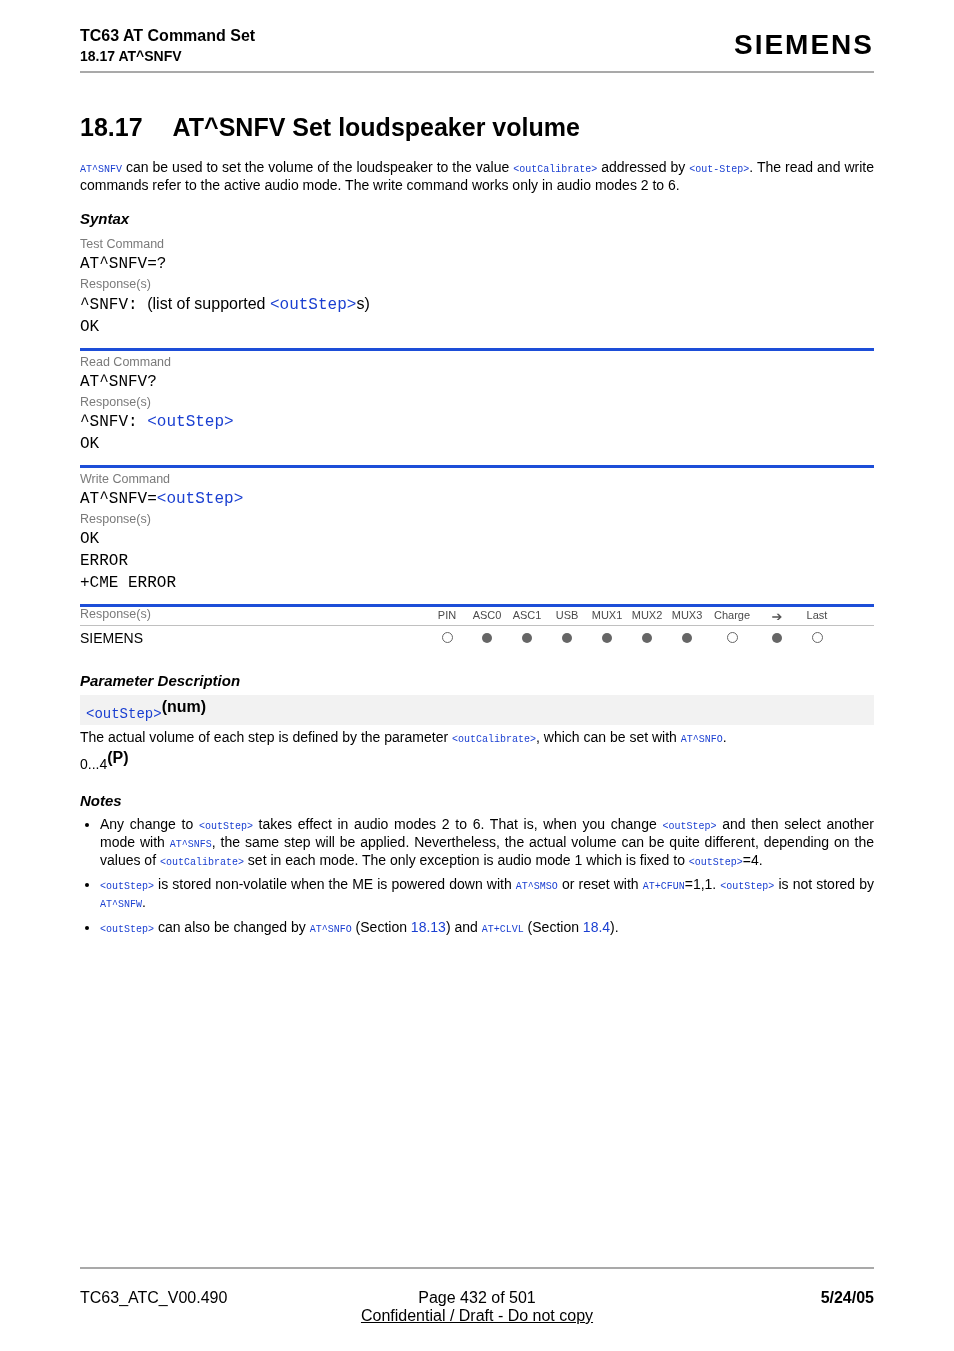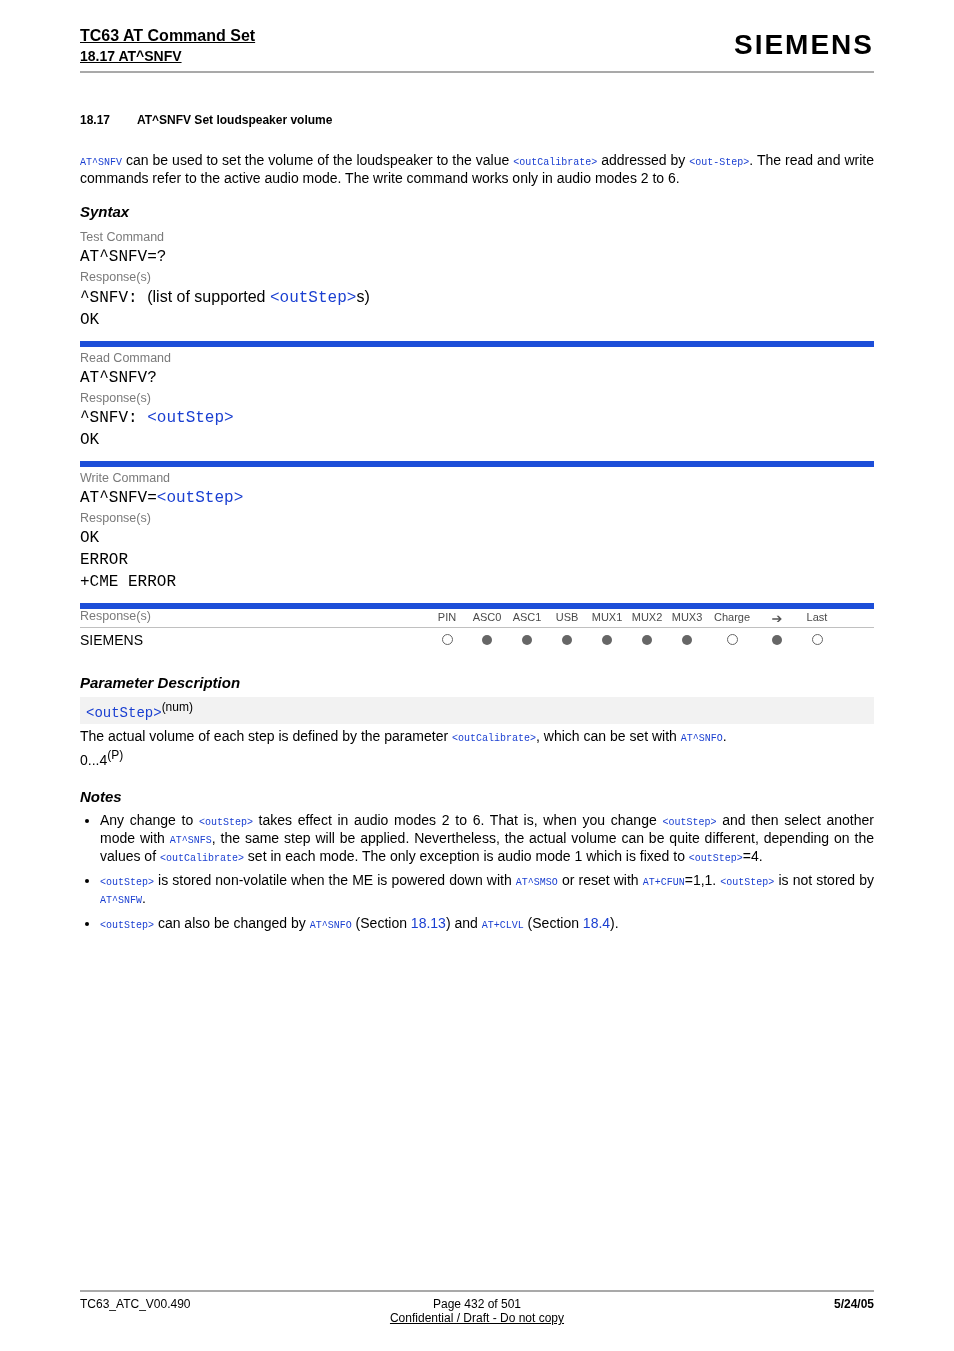--- a/index.html
+++ b/index.html
@@ -19,56 +19,55 @@
   .hdr {
     display: flex;
     justify-content: space-between;
     align-items: center;
     border-bottom: 2px solid #a9a9a9;
     padding-bottom: 6px;
     margin-bottom: 40px;
   }
   .hdr-left {
     line-height: 1.3;
-    text-decoration: underline;
   }
   .hdr-title {
     font-weight: bold;
     font-size: 16px;
   }
   .hdr-sub {
     font-weight: bold;
     font-size: 14px;
   }
   .brand {
     font-weight: 900;
     font-size: 28px;
     letter-spacing: 2px;
   }
   h1.sec-heading {
-    font-size: 12px;
-    font-weight: bold;
-    margin: 0 0 24px 0;
+    font-size: 25px;
+    font-weight: bold;
+    margin: 0 0 16px 0;
   }
   h1.sec-heading .sec-num { margin-right: 24px; }
   .intro {
     line-height: 1.3;
     margin-bottom: 16px;
     text-align: justify;
   }
   .mono { font-family: "Courier New", monospace; font-size: 10px; }
   a.link, .link { color: #1a3fd1; text-decoration: none; }
   .sub-h {
     font-weight: bold;
     font-style: italic;
     font-size: 15px;
     margin: 4px 0 6px 0;
   }
   .syntax-block {
-    border-bottom: 6px solid #1d4ed8;
+    border-bottom: 3px solid #1d4ed8;
     padding: 4px 0 8px 0;
   }
   .syntax-block:last-of-type { border-bottom: none; }
   .gray-label {
     color: #7a7a7a;
     font-size: 12.5px;
     margin-bottom: 4px;
   }
   .cmd-line {
     font-family: "Courier New", monospace;
@@ -104,29 +103,29 @@
   .dot-filled { width:10px; height:10px; border-radius:50%; background:#666; display:inline-block; }
   .dot-empty { width:9px; height:9px; border-radius:50%; border:1px solid #666; display:inline-block; }
   .arrow { font-size:13px; color:#555; }
   .param-box {
     background: #f2f2f2;
     padding: 3px 6px;
     margin-bottom: 4px;
     font-family: "Courier New", monospace;
     font-size: 14px;
   }
-  .sup { font-size: 12px; vertical-align: super; font-family: Arial, sans-serif;}
+  .sup { font-size: 16px; vertical-align: super; font-family: Arial, sans-serif; font-weight: bold;}
   ul.notes { margin: 4px 0 0 0; padding-left: 20px; }
   ul.notes li { margin-bottom: 6px; text-align: justify; line-height: 1.3; }
   .footer {
     position: absolute;
     left: 80px; right: 80px; bottom: 26px;
     border-top: 2px solid #a9a9a9;
-    padding-top: 5px;
-    font-size: 12px;
+    padding-top: 20px;
+    font-size: 16px;
     display: flex;
     flex-wrap: wrap;
   }
   .footer .f-left { flex: 1 1 33%; text-align: left; }
   .footer .f-mid { flex: 1 1 33%; text-align: center; }
   .footer .f-right { flex: 1 1 33%; text-align: right; font-weight: bold; }
   .footer .f-full { flex: 1 1 100%; text-align: center; text-decoration: underline; }
 </style>
 </head>
 <body>

